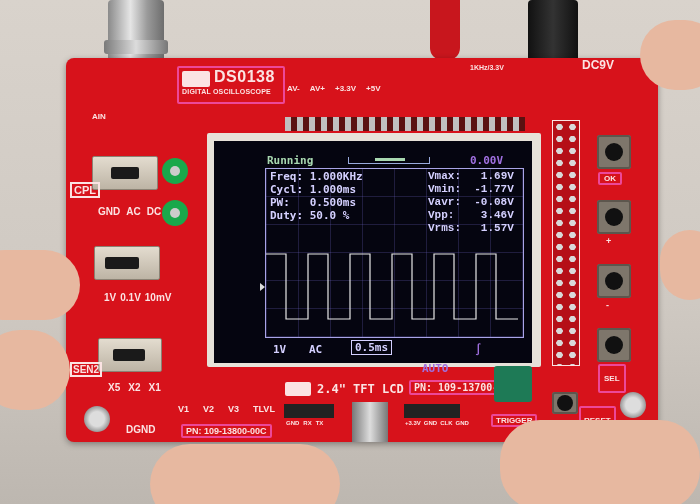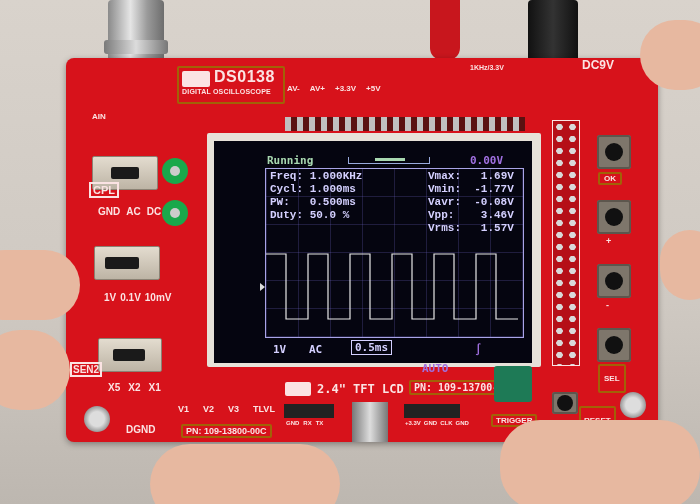--- a/index.html
+++ b/index.html
@@ -3,21 +3,21 @@
 <meta charset="utf-8">
 <style>
   html,body{margin:0;padding:0;}
   body{width:700px;height:504px;overflow:hidden;position:relative;
     background:linear-gradient(180deg,#d9d3cc 0%,#cfc9c2 60%,#bdb7b0 100%);
     font-family:"DejaVu Sans Mono",monospace;}
   .abs{position:absolute;}
   .pcb{left:66px;top:58px;width:592px;height:384px;background:#d7121b;border-radius:8px;
     box-shadow:0 2px 6px rgba(0,0,0,.35);}
   .silk{color:#fbe3e3;font-family:"Liberation Sans",sans-serif;font-weight:bold;}
-  .box{border:2px solid #a16207;border-radius:2px;}
+  .box{border:2px solid #ec4899;border-radius:2px;}
   .logo{left:177px;top:66px;width:104px;height:34px;}
   .logo .s{left:3px;top:3px;width:28px;height:16px;background:#fbe3e3;border-radius:2px;}
   .logo .t1{left:35px;top:0px;font-size:16px;letter-spacing:0.5px;}
   .logo .t2{left:3px;top:20px;font-size:7px;letter-spacing:0.2px;}
   .bnc{left:108px;top:0;width:56px;height:98px;
     background:linear-gradient(90deg,#8a8a8a,#e5e5e5 40%,#9a9a9a 70%,#6d6d6d);border-radius:4px;}
   .bnc .ring{left:-4px;top:40px;width:64px;height:14px;background:linear-gradient(90deg,#7a7a7a,#dcdcdc,#777);border-radius:3px;}
   .dcjack{left:528px;top:0;width:50px;height:82px;background:linear-gradient(90deg,#111,#333,#111);border-radius:4px;}
   .screen-bezel{left:207px;top:133px;width:334px;height:234px;background:#e7e2d9;border-radius:2px;}
   .screen{left:214px;top:141px;width:318px;height:222px;background:#050510;}
@@ -67,21 +67,21 @@
 </div>
 <div class="abs silk" style="left:470px;top:64px;font-size:7px;">1KHz/3.3V</div>
 <div class="abs silk" style="left:582px;top:58px;font-size:12px;">DC9V</div>
 <div class="abs silk" style="left:92px;top:112px;font-size:8px;">AIN</div>
 
 <div class="abs header"></div>
 
 <div class="abs slide" style="left:92px;top:156px;width:64px;height:32px;">
   <div class="abs knob" style="left:18px;top:10px;width:28px;height:12px;"></div>
 </div>
-<div class="abs silk" style="left:70px;top:182px;font-size:11px;border:2px solid #fbe3e3;padding:0 2px;margin-left:19px;">CPL</div>
+<div class="abs silk" style="left:70px;top:182px;font-size:11px;border:2px solid #fbe3e3;padding:0 2px;">CPL</div>
 <div class="abs silk" style="left:98px;top:206px;font-size:10px;display:flex;gap:6px;">
   <span>GND</span>
   <span>AC</span>
   <span>DC</span>
 </div>
 <div class="abs trim" style="left:162px;top:158px;">
     <div class="abs h"></div>
   </div>
 <div class="abs trim" style="left:162px;top:200px;">
     <div class="abs h"></div>
@@ -125,21 +125,21 @@
 <div class="abs lcd-text purple" style="left:470px;top:154px;">0.00V</div>
 
 <div class="abs plot">
   <div class="grid"></div>
   <svg width="257" height="168" style="position:absolute;left:0;top:0">
     <polyline fill="none" stroke="#e8e8e8" stroke-width="1.2" points="0,85 20,85 20,150 42,150 42,85 62,85 62,150 84,150 84,85 104,85 104,150 126,150 126,85 146,85 146,150 168,150 168,85 188,85 188,150 210,150 210,85 230,85 230,150 252,150"></polyline>
   </svg>
   <div class="abs" style="left:-6px;top:114px;width:0;height:0;border-left:5px solid #ddd;border-top:4px solid transparent;border-bottom:4px solid transparent;"></div>
 </div>
 
-<div class="abs" style="left:270px;top:170px;line-height:13px;font-family:Liberation Mono, monospace;">
+<div class="abs" style="left:270px;top:170px;line-height:13px;">
   <div class="lcd-text"><span>Freq:</span> <span>1.000KHz</span></div>
   <div class="lcd-text"><span>Cycl:</span> <span>1.000ms</span></div>
   <div class="lcd-text"><span>PW:</span>   <span>0.500ms</span></div>
   <div class="lcd-text"><span>Duty:</span> <span>50.0 %</span></div>
 </div>
 <div class="abs" style="left:428px;top:170px;line-height:13px;font-family:Liberation Mono, monospace;">
   <div class="lcd-text"><span>Vmax:</span>   <span>1.69V</span></div>
   <div class="lcd-text"><span>Vmin:</span>  <span>-1.77V</span></div>
   <div class="lcd-text"><span>Vavr:</span>  <span>-0.08V</span></div>
   <div class="lcd-text"><span>Vpp:</span>    <span>3.46V</span></div>

